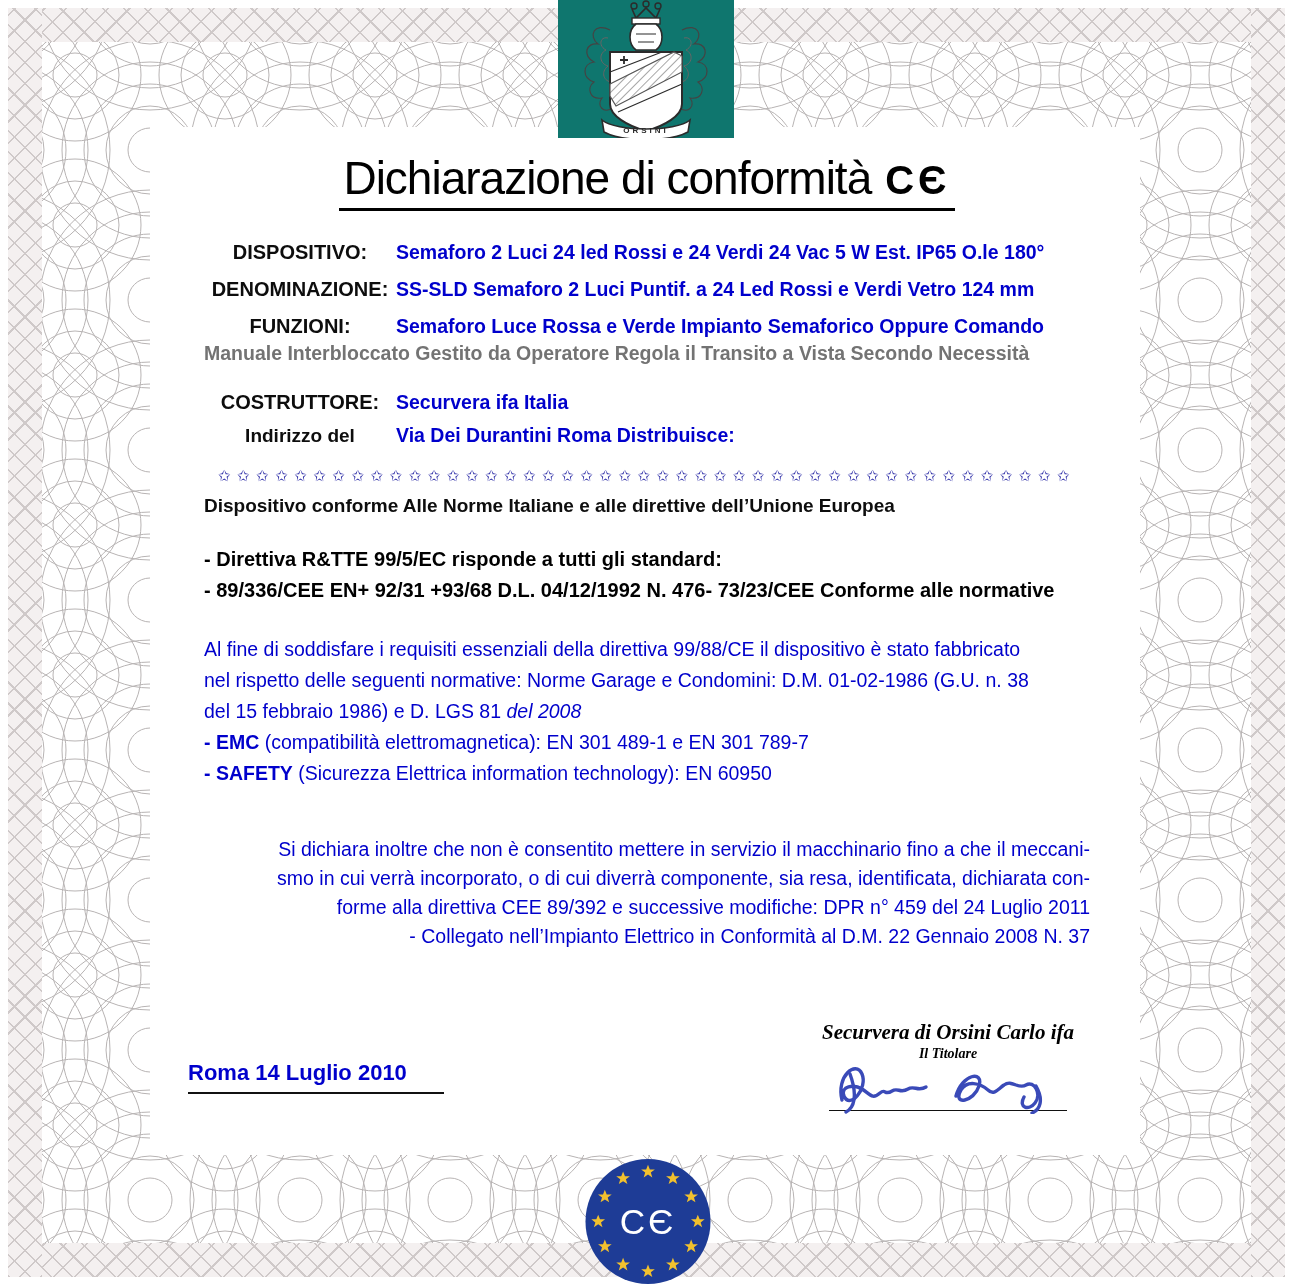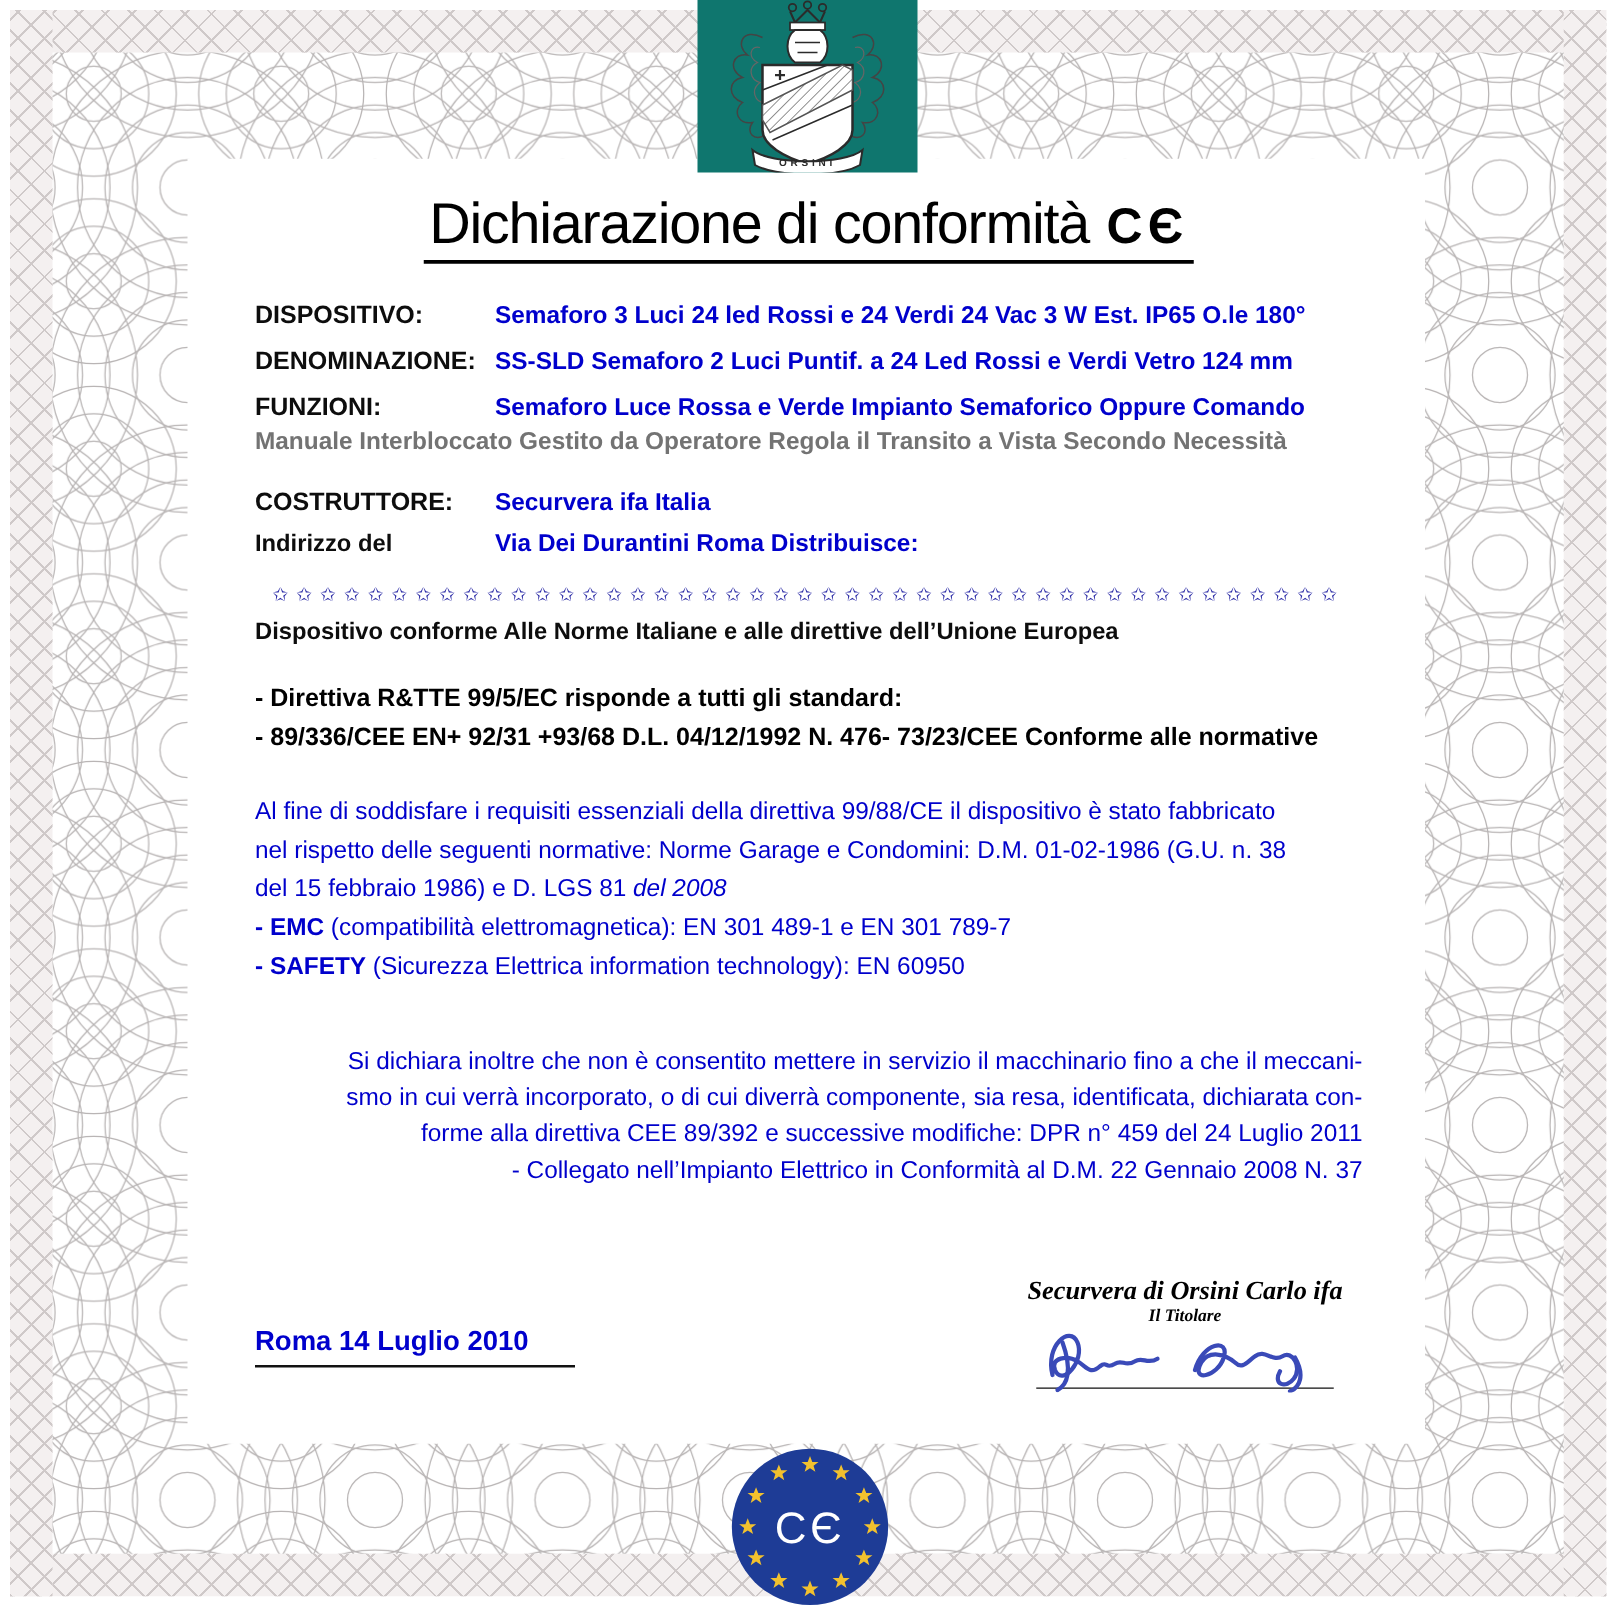--- a/index.html
+++ b/index.html
@@ -19,37 +19,37 @@
   
   .panel{position:absolute;left:150px;top:127px;width:990px;height:1028px;background:#ffffff;}
   .content{position:absolute;left:0;top:0;right:0;bottom:0;padding:24px 50px 0 54px;box-sizing:border-box;}
   
   .title-row{text-align:center;margin:0 0 30px 0;}
   .title-inner{display:inline-block;border-bottom:3px solid #000;padding:0 4px 3px 4px;white-space:nowrap;}
   .title-text{font-size:46px;font-weight:normal;letter-spacing:-1px;color:#000;}
   .title-ce{font-size:40px;font-weight:600;letter-spacing:4px;margin-left:14px;color:#000;}
   
   .frow{display:flex;margin-bottom:14px;align-items:baseline;}
-  .flabel{flex:0 0 192px;font-weight:bold;font-size:20px;color:#0d0d0d;}
+  .flabel{flex:0 0 192px;font-weight:bold;font-size:20px;color:#0d0d0d;text-align:center;}
   .fvalue{flex:1;font-weight:bold;font-size:19.5px;color:#0000cc;}
   .fullline{font-weight:bold;font-size:19.5px;color:#737373;margin:-2px 0 18px 0;}
   .gap-sm{height:8px;}
   
   .stars{color:#2b2ba6;font-size:15px;letter-spacing:6.5px;text-align:center;
          margin:20px 0 0 0;white-space:nowrap;overflow:hidden;}
   
   .conf-heading{font-weight:bold;font-size:19px;color:#0d0d0d;margin:10px 0 0 0;}
   
   .blue-bold{color:#000000;font-weight:bold;font-size:20px;line-height:31px;margin-top:27px;}
   .blue-reg{color:#0000cc;font-weight:normal;font-size:19.5px;line-height:31px;margin-top:28px;}
   .blue-reg b{font-weight:bold;}
   .blue-reg .ital{font-style:italic;}
   .machinery{color:#0000cc;font-weight:normal;font-size:19.5px;line-height:29px;margin-top:46px;text-align:right;}
   
-  .date-line{position:absolute;left:54px;top:933px;width:256px;border-bottom:2px solid #111;
+  .date-line{position:absolute;left:38px;top:933px;width:256px;border-bottom:2px solid #111;
              padding-bottom:6px;color:#0000cc;font-weight:bold;font-size:22px;}
   
   .sign-block{position:absolute;right:62px;top:893px;width:260px;text-align:center;}
   .sign-company{font-family:"Liberation Serif",serif;font-weight:bold;font-style:italic;
                 font-size:21px;color:#000;white-space:nowrap;}
   .sign-role{font-family:"Liberation Serif",serif;font-weight:bold;font-style:italic;
              font-size:14px;color:#000;margin-top:1px;}
   .sign-scrawl{display:block;margin:-6px auto 0 auto;}
   .sign-rule{width:238px;height:0;border-bottom:1.6px solid #111;margin:-4px auto 0 auto;}
   
@@ -104,21 +104,21 @@
     <div class="content">
 
       <div class="title-row">
         <span class="title-inner">
           <span class="title-text">Dichiarazione di conformità</span><span class="title-ce">CЄ</span>
         </span>
       </div>
 
       <div class="frow">
         <span class="flabel">DISPOSITIVO:</span>
-        <span class="fvalue">Semaforo 3 Luci 24 led Rossi e 24 Verdi 24 Vac 3 W Est. IP65 O.le 180°</span>
+        <span class="fvalue">Semaforo 2 Luci 24 led Rossi e 24 Verdi 24 Vac 5 W Est. IP65 O.le 180°</span>
       </div>
       <div class="frow">
         <span class="flabel">DENOMINAZIONE:</span>
         <span class="fvalue">SS-SLD Semaforo 2 Luci Puntif. a 24 Led Rossi e Verdi Vetro 124 mm</span>
       </div>
       <div class="frow" style="margin-bottom:6px">
         <span class="flabel">FUNZIONI:</span>
         <span class="fvalue">Semaforo Luce Rossa e Verde Impianto Semaforico Oppure Comando</span>
       </div>
       <div class="fullline">Manuale Interbloccato Gestito da Operatore Regola il Transito a Vista Secondo Necessità</div>

